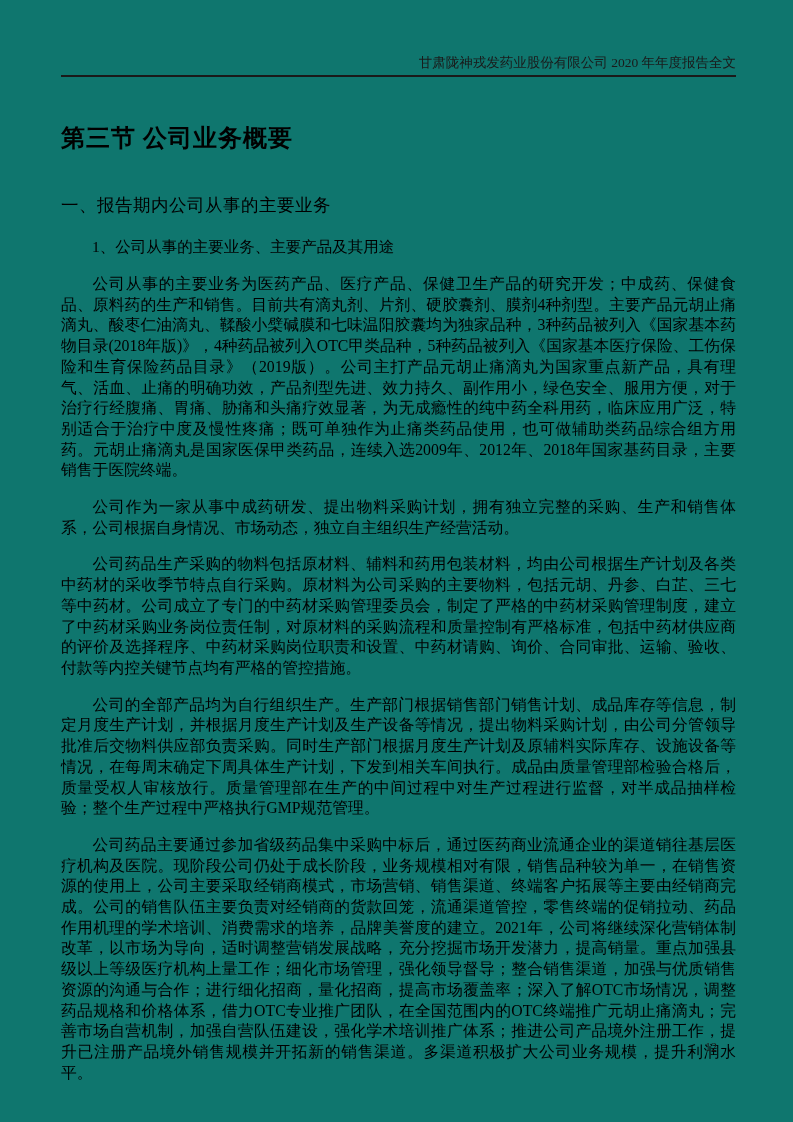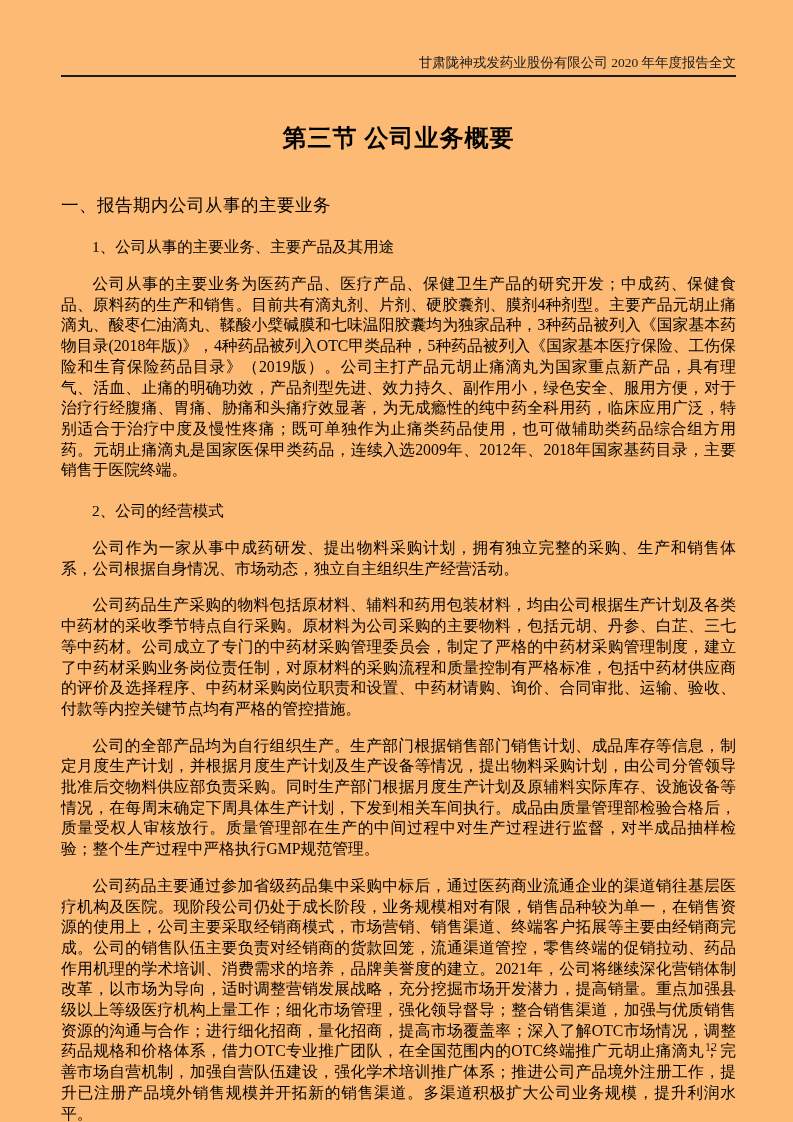--- a/index.html
+++ b/index.html
@@ -5,42 +5,42 @@
   html, body {
     margin: 0;
     padding: 0;
     background: #ffffff;
   }
   .page {
     position: relative;
     width: 793px;
     height: 1122px;
     margin: 0 auto;
-    background: #fdba74;
+    background: #0f766e;
     box-sizing: border-box;
     padding: 55px 57px 0 61px;
     font-family: "Liberation Serif", "DejaVu Serif", serif;
     color: #000000;
     overflow: hidden;
   }
   .running-header {
     text-align: right;
     font-size: 13.5px;
     line-height: 1.2;
     color: #1a1a1a;
     white-space: nowrap;
   }
   .header-rule {
     margin-top: 4px;
     height: 0;
     border-bottom: 2.5px solid #1a1a1a;
   }
   .chapter-title {
     margin: 46px 0 0 0;
-    text-align: center;
+    text-align: left;
     font-size: 24px;
     font-weight: 700;
     letter-spacing: 1px;
     line-height: 1.3;
   }
   .section-heading {
     margin: 40px 0 0 0;
     font-size: 17.5px;
     font-weight: 400;
     line-height: 1.3;
@@ -81,21 +81,20 @@
   <div class="header-rule"></div>
 
   <div class="chapter-title">第三节 公司业务概要</div>
 
   <div class="section-heading">一、报告期内公司从事的主要业务</div>
 
   <div class="sub-heading">1、公司从事的主要业务、主要产品及其用途</div>
 
   <p class="body-para">公司从事的主要业务为医药产品、医疗产品、保健卫生产品的研究开发；中成药、保健食品、原料药的生产和销售。目前共有滴丸剂、片剂、硬胶囊剂、膜剂4种剂型。主要产品元胡止痛滴丸、酸枣仁油滴丸、鞣酸小檗碱膜和七味温阳胶囊均为独家品种，3种药品被列入《国家基本药物目录(2018年版)》，4种药品被列入OTC甲类品种，5种药品被列入《国家基本医疗保险、工伤保险和生育保险药品目录》（2019版）。公司主打产品元胡止痛滴丸为国家重点新产品，具有理气、活血、止痛的明确功效，产品剂型先进、效力持久、副作用小，绿色安全、服用方便，对于治疗行经腹痛、胃痛、胁痛和头痛疗效显著，为无成瘾性的纯中药全科用药，临床应用广泛，特别适合于治疗中度及慢性疼痛；既可单独作为止痛类药品使用，也可做辅助类药品综合组方用药。元胡止痛滴丸是国家医保甲类药品，连续入选2009年、2012年、2018年国家基药目录，主要销售于医院终端。</p>
 
-  <div class="sub-heading">2、公司的经营模式</div>
 
   <p class="body-para">公司作为一家从事中成药研发、提出物料采购计划，拥有独立完整的采购、生产和销售体系，公司根据自身情况、市场动态，独立自主组织生产经营活动。</p>
 
   <p class="body-para">公司药品生产采购的物料包括原材料、辅料和药用包装材料，均由公司根据生产计划及各类中药材的采收季节特点自行采购。原材料为公司采购的主要物料，包括元胡、丹参、白芷、三七等中药材。公司成立了专门的中药材采购管理委员会，制定了严格的中药材采购管理制度，建立了中药材采购业务岗位责任制，对原材料的采购流程和质量控制有严格标准，包括中药材供应商的评价及选择程序、中药材采购岗位职责和设置、中药材请购、询价、合同审批、运输、验收、付款等内控关键节点均有严格的管控措施。</p>
 
   <p class="body-para">公司的全部产品均为自行组织生产。生产部门根据销售部门销售计划、成品库存等信息，制定月度生产计划，并根据月度生产计划及生产设备等情况，提出物料采购计划，由公司分管领导批准后交物料供应部负责采购。同时生产部门根据月度生产计划及原辅料实际库存、设施设备等情况，在每周末确定下周具体生产计划，下发到相关车间执行。成品由质量管理部检验合格后，质量受权人审核放行。质量管理部在生产的中间过程中对生产过程进行监督，对半成品抽样检验；整个生产过程中严格执行GMP规范管理。</p>
 
   <p class="body-para">公司药品主要通过参加省级药品集中采购中标后，通过医药商业流通企业的渠道销往基层医疗机构及医院。现阶段公司仍处于成长阶段，业务规模相对有限，销售品种较为单一，在销售资源的使用上，公司主要采取经销商模式，市场营销、销售渠道、终端客户拓展等主要由经销商完成。公司的销售队伍主要负责对经销商的货款回笼，流通渠道管控，零售终端的促销拉动、药品作用机理的学术培训、消费需求的培养，品牌美誉度的建立。2021年，公司将继续深化营销体制改革，以市场为导向，适时调整营销发展战略，充分挖掘市场开发潜力，提高销量。重点加强县级以上等级医疗机构上量工作；细化市场管理，强化领导督导；整合销售渠道，加强与优质销售资源的沟通与合作；进行细化招商，量化招商，提高市场覆盖率；深入了解OTC市场情况，调整药品规格和价格体系，借力OTC专业推广团队，在全国范围内的OTC终端推广元胡止痛滴丸；完善市场自营机制，加强自营队伍建设，强化学术培训推广体系；推进公司产品境外注册工作，提升已注册产品境外销售规模并开拓新的销售渠道。多渠道积极扩大公司业务规模，提升利润水平。</p>
 
   <div class="page-number">12</div>

